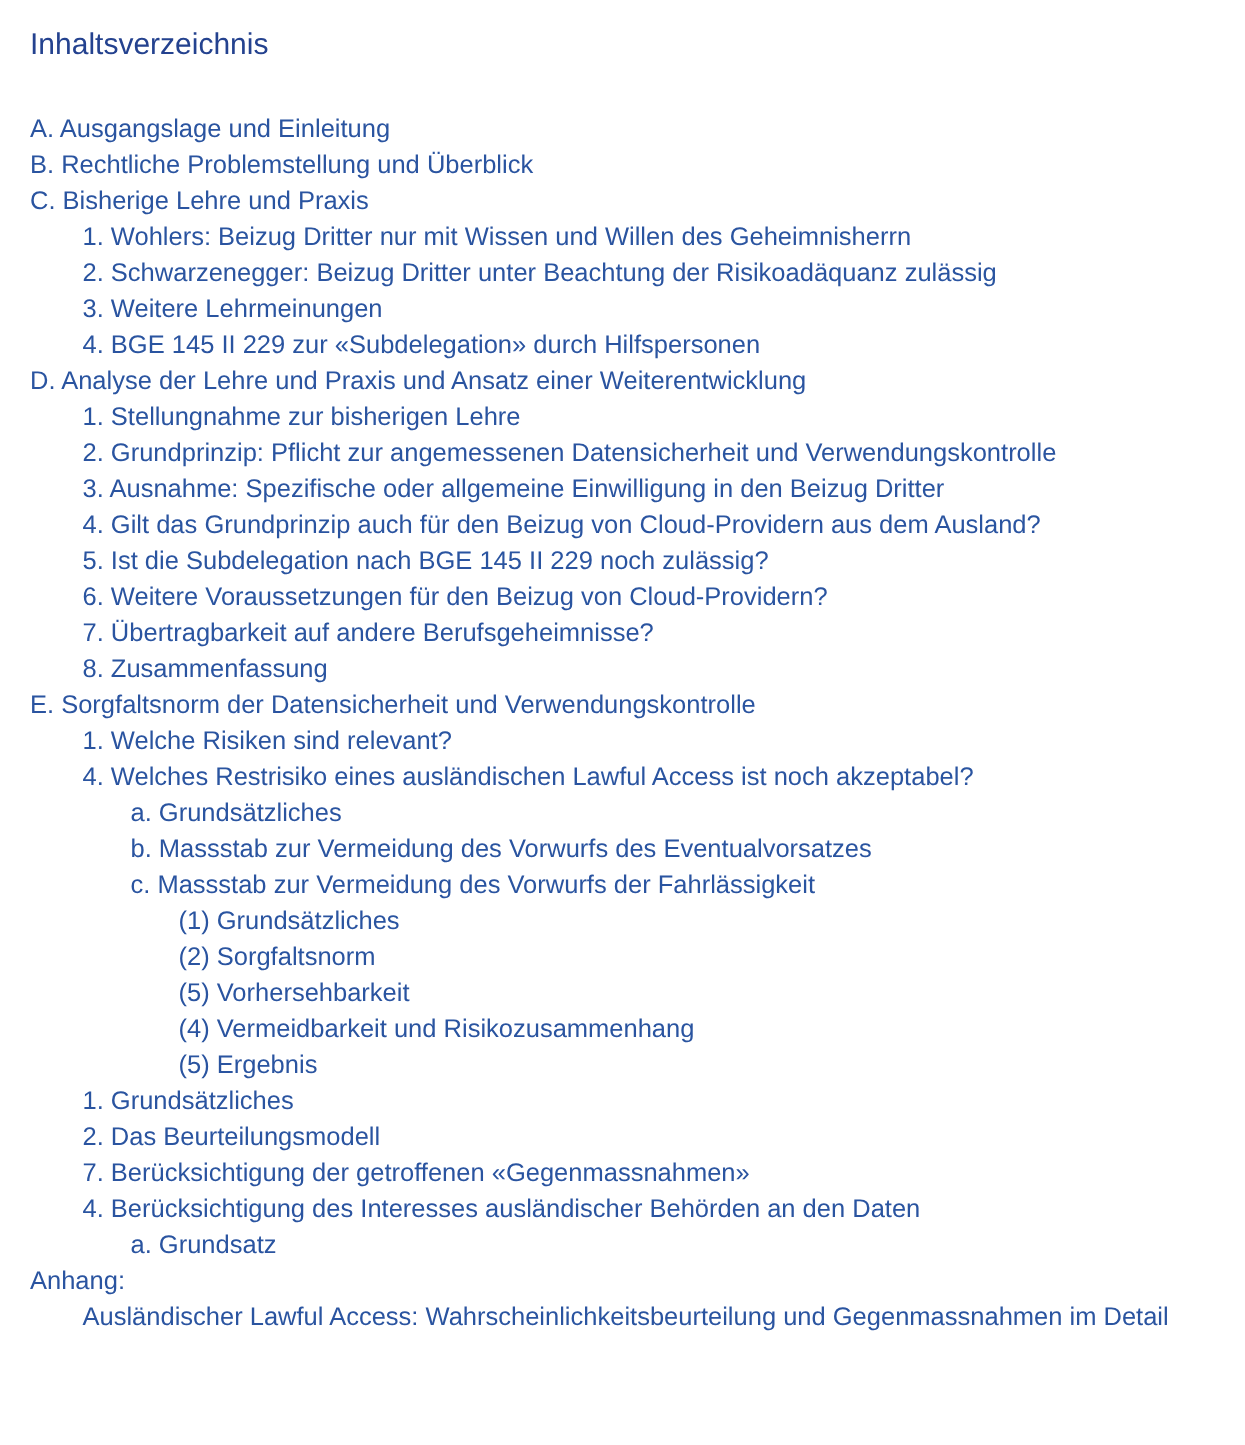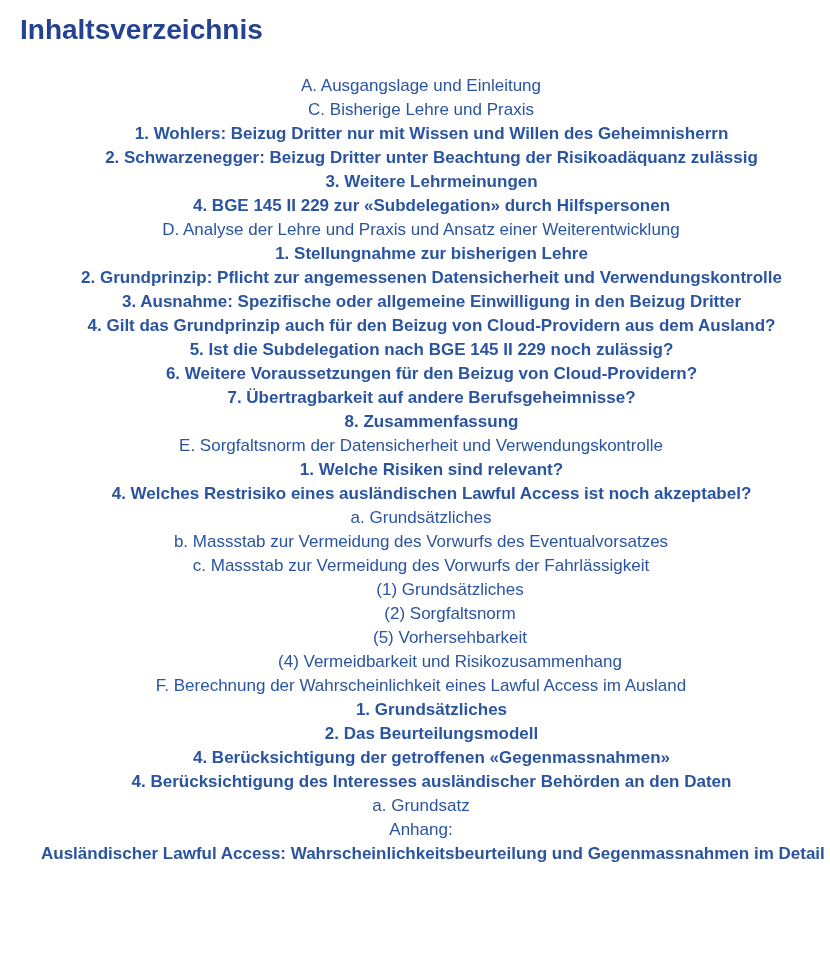--- a/index.html
+++ b/index.html
@@ -16,48 +16,48 @@
   }
   .page {
     width: 830px;
     height: 963px;
     padding: 12px 8px 0 20px;
     overflow: hidden;
     background: var(--bg-color);
   }
   .page-title {
     margin: 0 0 26px 0;
-    font-size: 28px;
+    font-size: 20px;
     line-height: 36px;
-    font-weight: bold;
+    font-weight: normal;
     color: var(--title-color);
   }
   .toc-list {
     display: block;
-    text-align: center;
   }
   .toc-entry {
     font-size: 17px;
     line-height: 24px;
     color: var(--entry-color);
     white-space: nowrap;
     cursor: pointer;
   }
   .level-0 { margin-left: 0; }
-  .level-1 { margin-left: 21px; font-weight: bold; }
-  .level-2 { }
-  .level-3 { margin-left: 58px; }
+  .level-1 { margin-left: 35px; }
+  .level-2 { margin-left: 67px; }
+  .level-3 { margin-left: 99px; }
 </style>
 </head>
 <body>
 
 <div class="page">
   <h1 class="page-title">Inhaltsverzeichnis</h1>
   <nav class="toc-list" id="toc-list">
       <div class="toc-entry level-0">A. Ausgangslage und Einleitung</div>
+      <div class="toc-entry level-0">B. Rechtliche Problemstellung und Überblick</div>
       <div class="toc-entry level-0">C. Bisherige Lehre und Praxis</div>
       <div class="toc-entry level-1">1. Wohlers: Beizug Dritter nur mit Wissen und Willen des Geheimnisherrn</div>
       <div class="toc-entry level-1">2. Schwarzenegger: Beizug Dritter unter Beachtung der Risikoadäquanz zulässig</div>
       <div class="toc-entry level-1">3. Weitere Lehrmeinungen</div>
       <div class="toc-entry level-1">4. BGE 145 II 229 zur «Subdelegation» durch Hilfspersonen</div>
       <div class="toc-entry level-0">D. Analyse der Lehre und Praxis und Ansatz einer Weiterentwicklung</div>
       <div class="toc-entry level-1">1. Stellungnahme zur bisherigen Lehre</div>
       <div class="toc-entry level-1">2. Grundprinzip: Pflicht zur angemessenen Datensicherheit und Verwendungskontrolle</div>
       <div class="toc-entry level-1">3. Ausnahme: Spezifische oder allgemeine Einwilligung in den Beizug Dritter</div>
       <div class="toc-entry level-1">4. Gilt das Grundprinzip auch für den Beizug von Cloud-Providern aus dem Ausland?</div>
@@ -68,22 +68,22 @@
       <div class="toc-entry level-0">E. Sorgfaltsnorm der Datensicherheit und Verwendungskontrolle</div>
       <div class="toc-entry level-1">1. Welche Risiken sind relevant?</div>
       <div class="toc-entry level-1">4. Welches Restrisiko eines ausländischen Lawful Access ist noch akzeptabel?</div>
       <div class="toc-entry level-2">a. Grundsätzliches</div>
       <div class="toc-entry level-2">b. Massstab zur Vermeidung des Vorwurfs des Eventualvorsatzes</div>
       <div class="toc-entry level-2">c. Massstab zur Vermeidung des Vorwurfs der Fahrlässigkeit</div>
       <div class="toc-entry level-3">(1) Grundsätzliches</div>
       <div class="toc-entry level-3">(2) Sorgfaltsnorm</div>
       <div class="toc-entry level-3">(5) Vorhersehbarkeit</div>
       <div class="toc-entry level-3">(4) Vermeidbarkeit und Risikozusammenhang</div>
-      <div class="toc-entry level-0">F. Berechnung der Wahrscheinlichkeit eines Lawful Access im Ausland</div>
+      <div class="toc-entry level-3">(5) Ergebnis</div>
       <div class="toc-entry level-1">1. Grundsätzliches</div>
       <div class="toc-entry level-1">2. Das Beurteilungsmodell</div>
-      <div class="toc-entry level-1">4. Berücksichtigung der getroffenen «Gegenmassnahmen»</div>
+      <div class="toc-entry level-1">7. Berücksichtigung der getroffenen «Gegenmassnahmen»</div>
       <div class="toc-entry level-1">4. Berücksichtigung des Interesses ausländischer Behörden an den Daten</div>
       <div class="toc-entry level-2">a. Grundsatz</div>
       <div class="toc-entry level-0">Anhang:</div>
       <div class="toc-entry level-1">Ausländischer Lawful Access: Wahrscheinlichkeitsbeurteilung und Gegenmassnahmen im Detail</div>
     </nav>
 </div>
 
 </body></html>

